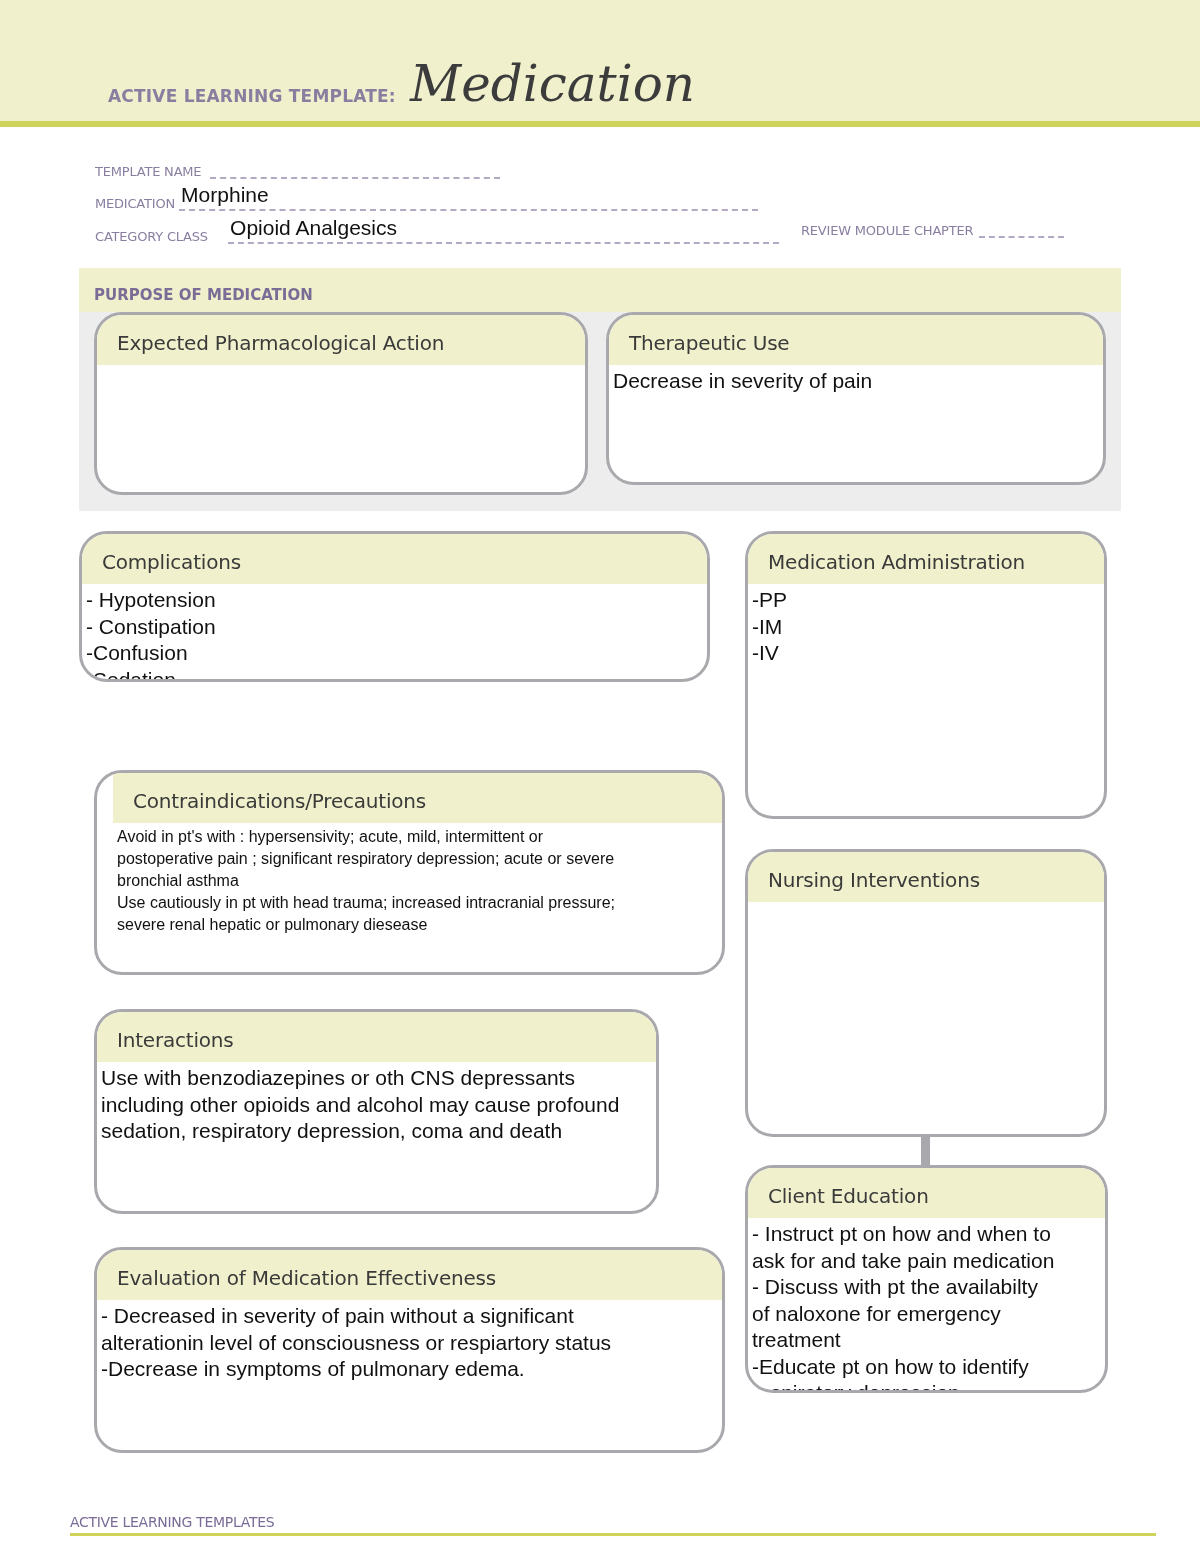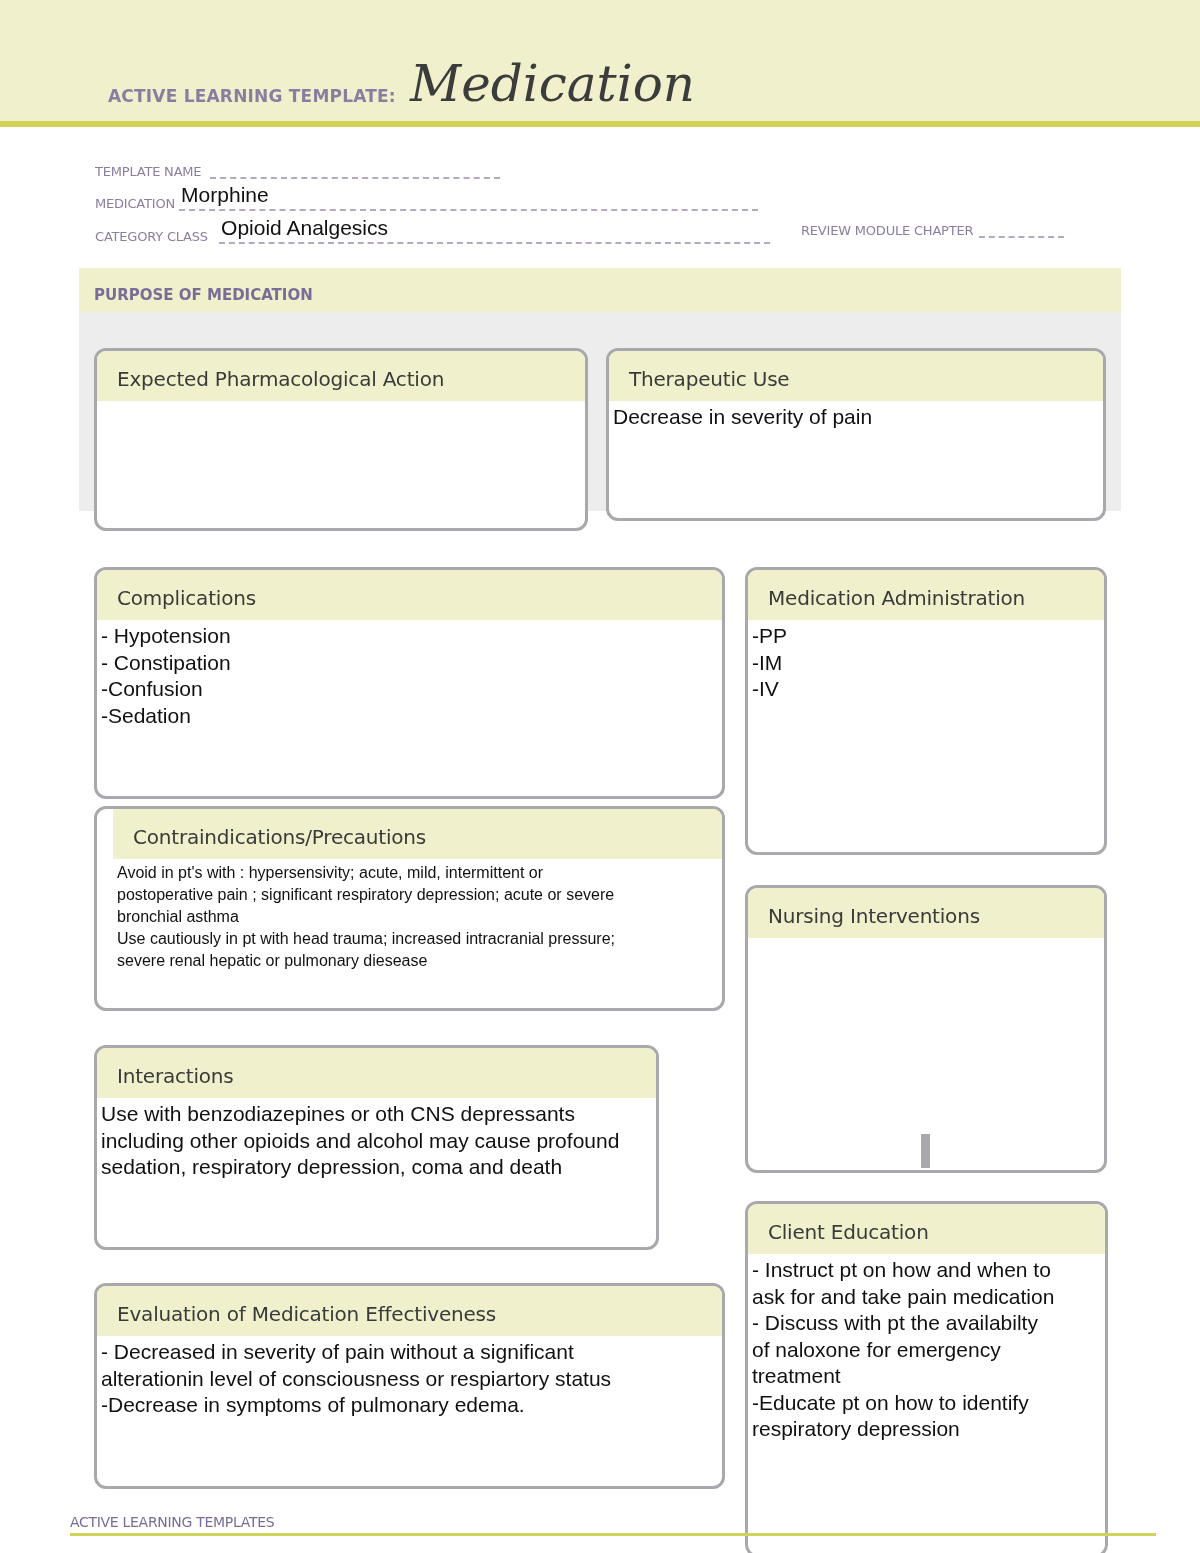--- a/index.html
+++ b/index.html
@@ -14,21 +14,21 @@
     .field-row { position: absolute; left: 95px; font-family: "DejaVu Sans", sans-serif; font-size: 13px; color: #8a7ea0; white-space: nowrap; }
     .field-label { display: inline-block; vertical-align: bottom; letter-spacing: -0.2px; }
     .field-line { display: inline-block; vertical-align: bottom; border-bottom: 2px dashed #b3a9c4; height: 14px; position: relative; }
     .field-value { position: absolute; left: 2px; bottom: 2px; font-family: "Liberation Sans", sans-serif; font-size: 21px; color: #111; }
     .review-row { position: absolute; left: 801px; top: 196px; font-family: "DejaVu Sans", sans-serif; font-size: 13px; color: #8a7ea0; white-space: nowrap; margin-top: 27px; }
 
     .purpose-band { position: absolute; left: 79px; top: 268px; width: 1042px; height: 243px; background: #ededed; }
     .purpose-header { position: absolute; left: 0; top: 0; width: 100%; height: 44px; background: #f0f1cc; }
     .purpose-label { position: absolute; left: 15px; top: 18px; font-family: "DejaVu Sans", sans-serif; font-weight: bold; font-size: 15px; color: #7a6c96; }
 
-    .card { position: absolute; background: #fff; border: 3px solid #a9a9ad; border-radius: 12px; overflow: hidden; margin-top: 36px; }
+    .card { position: absolute; background: #fff; border: 3px solid #a9a9ad; border-radius: 28px; overflow: hidden; }
     .card-head { height: 50px; background: #f0f1cc; padding-left: 20px; padding-top: 16px; font-family: "DejaVu Sans", sans-serif; font-size: 20px; color: #3a3a3a; letter-spacing: -0.2px; }
     .card-body { padding: 3px 4px 0 4px; font-family: "Liberation Sans", sans-serif; font-size: 21px; line-height: 26.5px; color: #111; white-space: pre-line; }
     .card-body.small { font-size: 16px; line-height: 22px; }
 
     .connector { position: absolute; left: 921px; top: 1134px; width: 9px; height: 34px; background: #a9a9ad; }
 
     .footer-label { position: absolute; left: 70px; top: 1514px; font-family: "DejaVu Sans", sans-serif; font-size: 14px; color: #7a6c96; letter-spacing: -0.3px; }
     .footer-rule { position: absolute; left: 70px; top: 1533px; width: 1086px; height: 3px; background: #cfd35a; }
   </style>
 </head>
@@ -48,21 +48,21 @@
 
 <div class="field-row" style="top:196px;">
   <span class="field-label">MEDICATION</span>
   <span class="field-line" style="width:579px; ">
     <span class="field-value">Morphine</span>
   </span>
 </div>
 
 <div class="field-row" style="top:229px;">
   <span class="field-label">CATEGORY CLASS</span>
-  <span class="field-line" style="width:551px; margin-left:7px;text-align:right;">
+  <span class="field-line" style="width:551px; margin-left:16px;text-align:right;">
     <span class="field-value">Opioid Analgesics</span>
   </span>
 </div>
 
 <div class="review-row">
   <span class="field-label">REVIEW MODULE CHAPTER</span>
   <span class="field-line" style="width:85px; margin-left:2px;">
     <span class="field-value"></span>
   </span>
 </div>
@@ -75,21 +75,21 @@
 
 <div class="card" style="left:94px; top:312px; width:494px; height:183px;">
   <div class="card-head">Expected Pharmacological Action</div>
 </div>
 
 <div class="card" style="left:606px; top:312px; width:500px; height:173px;">
   <div class="card-head">Therapeutic Use</div>
   <div class="card-body">Decrease in severity of pain</div>
 </div>
 
-<div class="card" style="left:94px; top:531px; width:631px; height:232px;">
+<div class="card" style="left:79px; top:531px; width:631px; height:151px;">
   <div class="card-head">Complications</div>
   <div class="card-body">- Hypotension
 - Constipation
 -Confusion
 -Sedation</div>
 </div>
 
 <div class="card" style="left:745px; top:531px; width:362px; height:288px;">
   <div class="card-head">Medication Administration</div>
   <div class="card-body">-PP
@@ -112,21 +112,21 @@
 
 <div class="connector"></div>
 
 <div class="card" style="left:94px; top:1009px; width:565px; height:205px;">
   <div class="card-head">Interactions</div>
   <div class="card-body">Use with benzodiazepines or oth CNS depressants
 including other opioids and alcohol may cause profound
 sedation, respiratory depression, coma and death</div>
 </div>
 
-<div class="card" style="left:745px; top:1165px; width:363px; height:356px;">
+<div class="card" style="left:745px; top:1165px; width:363px; height:228px;">
   <div class="card-head">Client Education</div>
   <div class="card-body">- Instruct pt on how and when to
 ask for and take pain medication
 - Discuss with pt the availabilty
 of naloxone for emergency
 treatment
 -Educate pt on how to identify
 respiratory  depression</div>
 </div>
 

